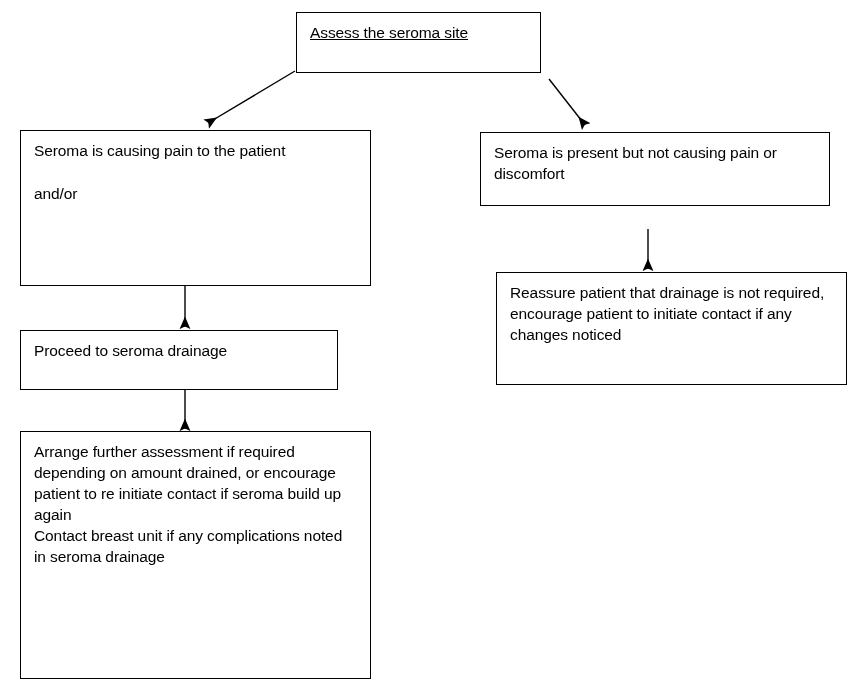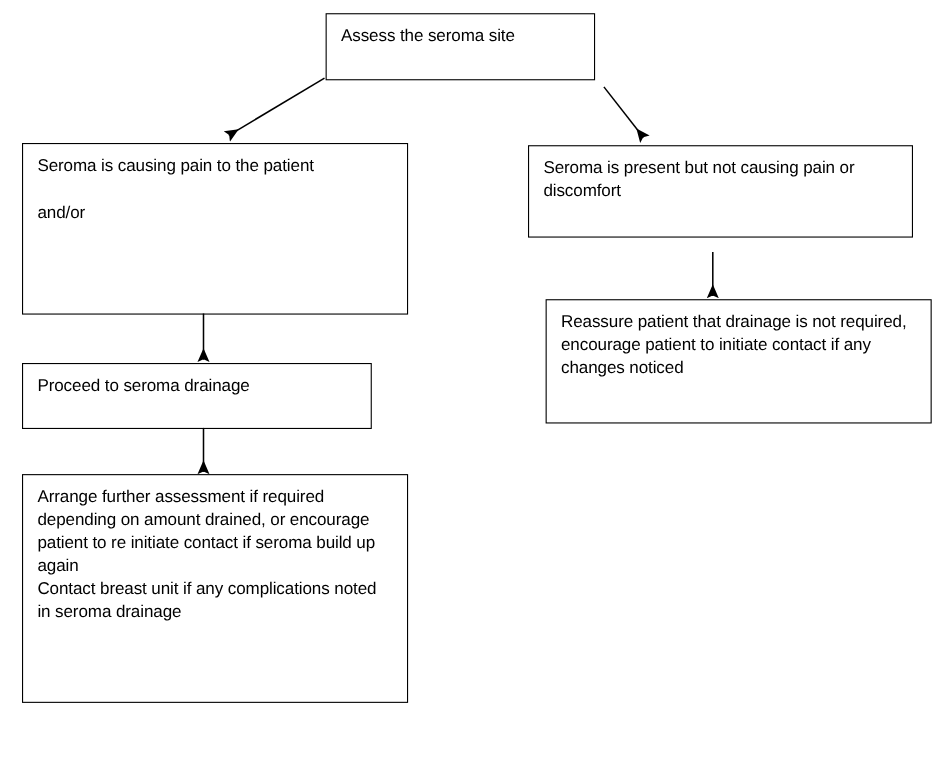--- a/index.html
+++ b/index.html
@@ -37,25 +37,25 @@
     margin-top: 0;
   }
   
   .spaced p + p {
     margin-top: 22px;
   }
   .gap p + p {
   }
 
   
-  #node-assess      { left: 296px; top: 12px;  width: 245px; height: 61px; }
+  #node-assess      { left: 296px; top: 12px;  width: 245px; height: 61px; text-decoration: underline; }
   #node-pain        { left: 20px;  top: 130px; width: 351px; height: 156px; }
   #node-proceed     { left: 20px;  top: 330px; width: 318px; height: 60px; }
-  #node-arrange     { left: 20px;  top: 431px; width: 351px; height: 208px; }
-  #node-present     { left: 480px; top: 132px; width: 350px; height: 84px; }
+  #node-arrange     { left: 20px;  top: 431px; width: 351px; height: 248px; }
+  #node-present     { left: 480px; top: 132px; width: 350px; height: 74px; }
   #node-reassure    { left: 496px; top: 272px; width: 351px; height: 113px; }
 
   
   .connector {
     position: absolute;
     overflow: visible;
   }
   .connector svg { display: block; overflow: visible; }
   #conn-left   { left: 195px; top: 62px;  width: 110px; height: 72px; }
   #conn-right  { left: 540px; top: 70px;  width: 60px;  height: 66px; }

